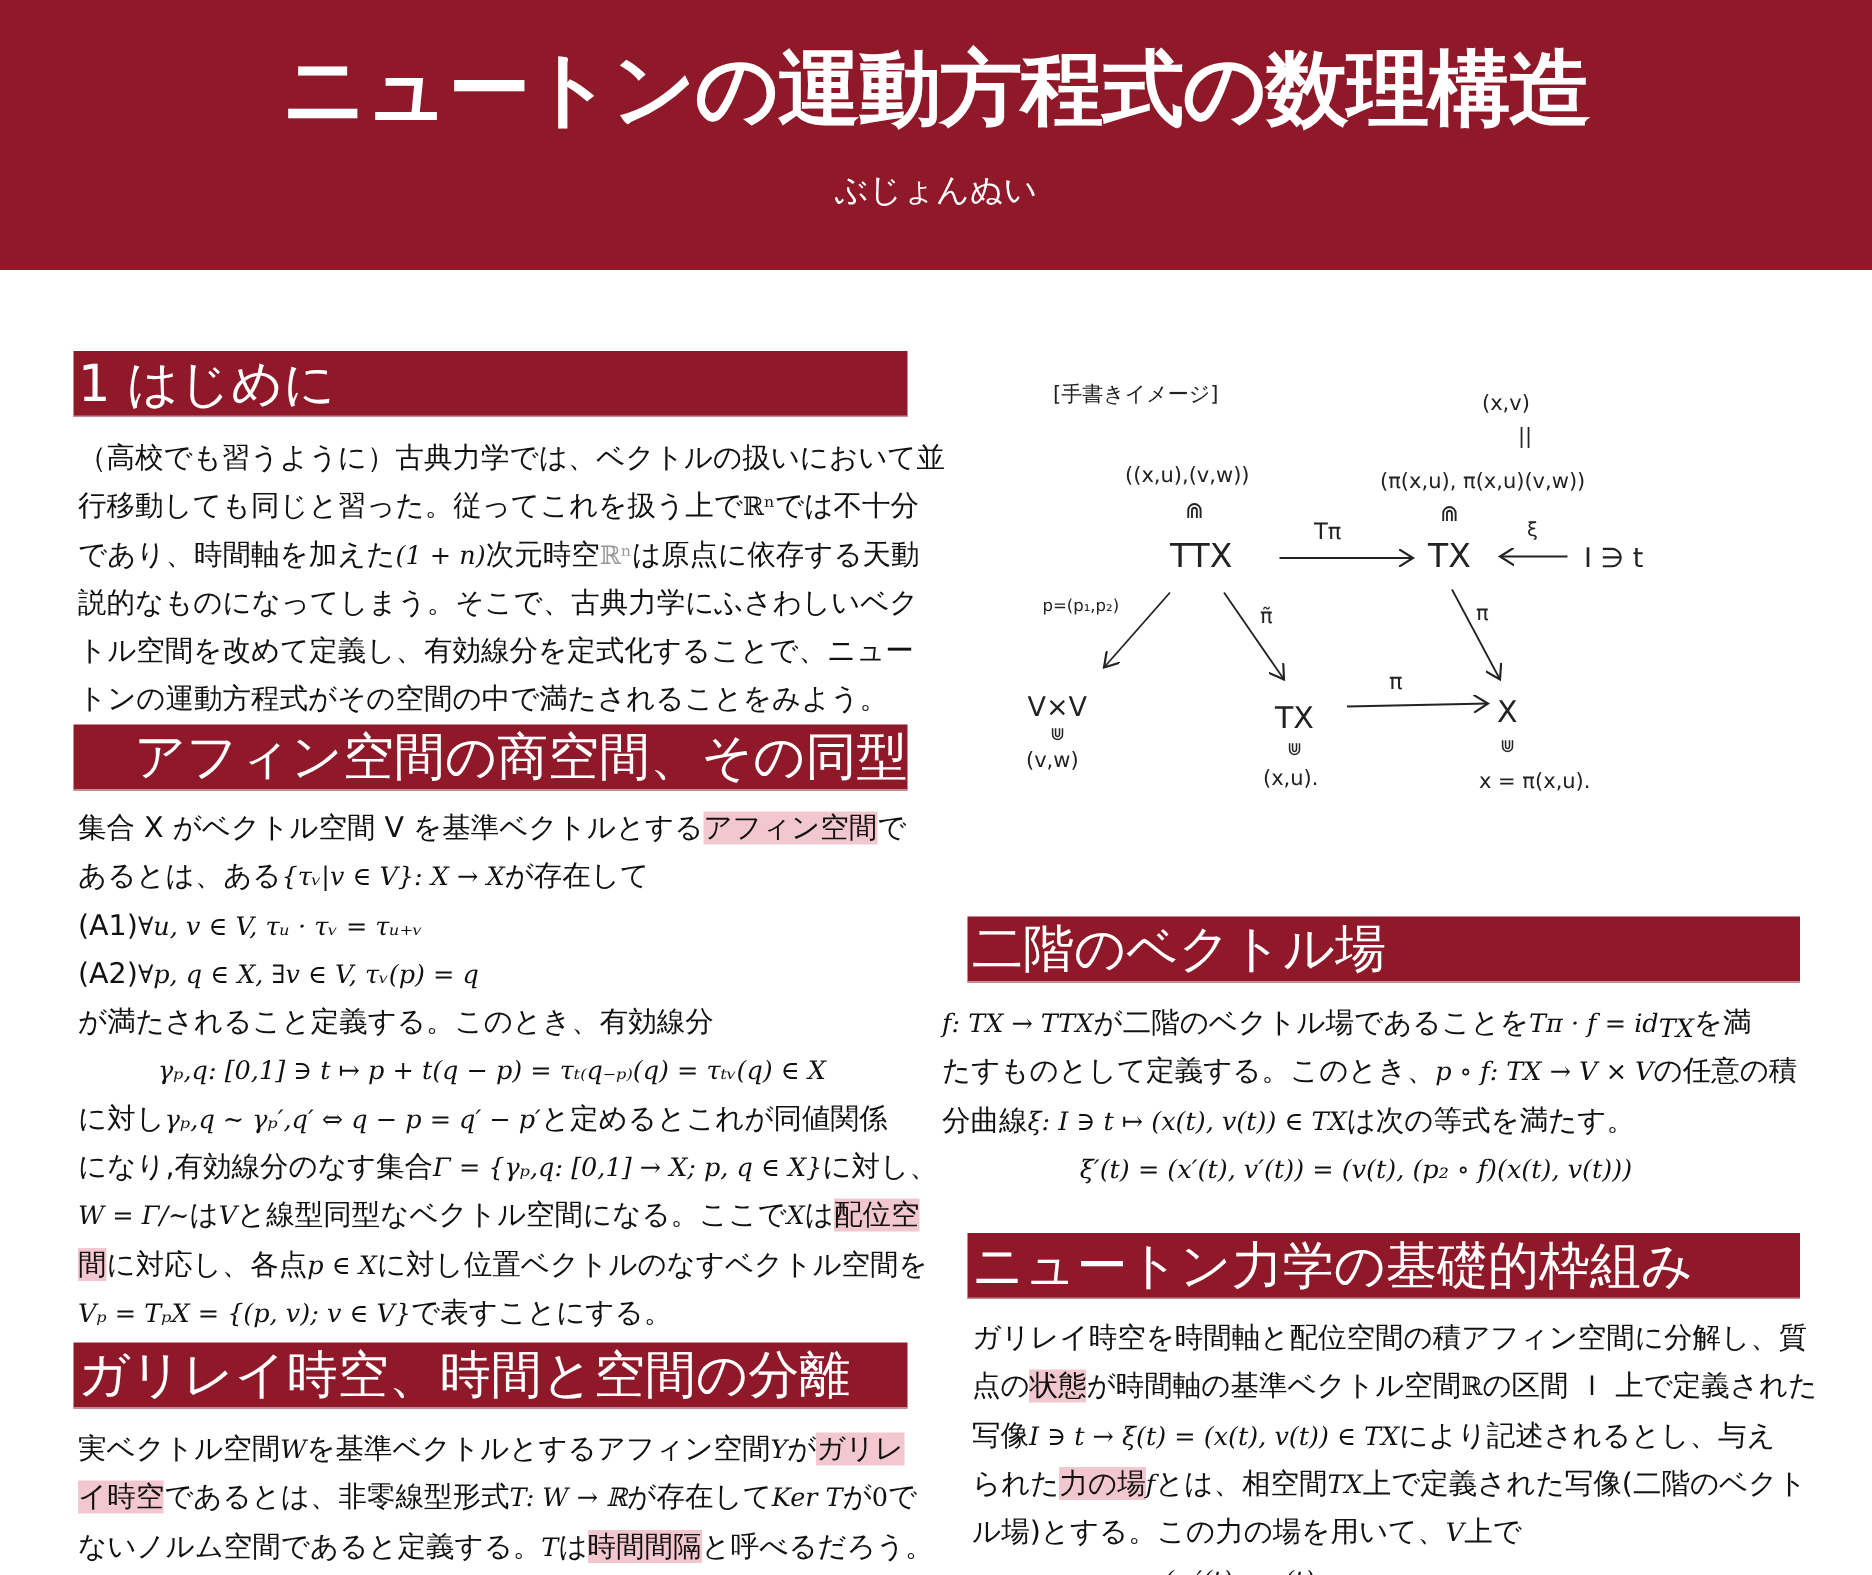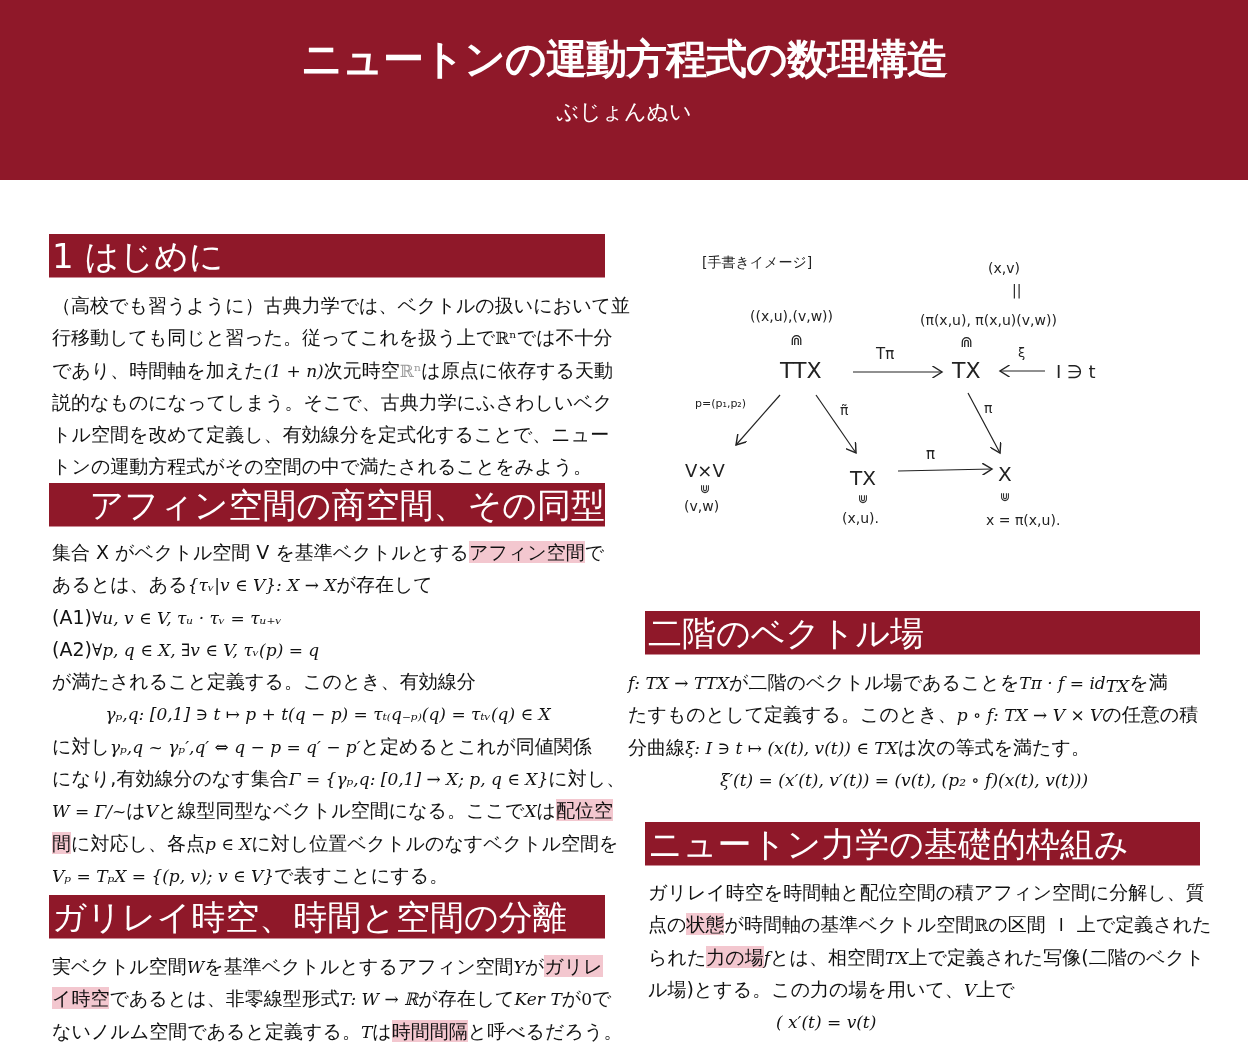--- a/index.html
+++ b/index.html
@@ -5,24 +5,24 @@
   * { box-sizing: border-box; margin: 0; padding: 0; }
   html, body { width: 1248px; height: 1050px; overflow: hidden; background: #ffffff; }
   body { font-family: "DejaVu Sans", "Liberation Sans", sans-serif; color: #111; position: relative; }
 
   .banner {
     position: absolute; left: 0; top: 0; width: 1248px; height: 180px;
     background: #8f1829; color: #fff; text-align: center;
   }
   .banner .title {
     position: absolute; left: 0; right: 0; top: 33px;
-    font-size: 41px; font-weight: bold; letter-spacing: -1px; line-height: 52px;
+    font-size: 55px; font-weight: bold; letter-spacing: -1px; line-height: 52px;
   }
   .banner .author {
-    position: absolute; left: 0; right: 0; top: 98px;
+    position: absolute; left: 0; right: 0; top: 114px;
     font-size: 22px; line-height: 28px;
   }
 
   .sec-head {
     position: absolute; height: 44px; background: #8f1829; color: #fff;
     font-size: 34px; line-height: 44px; padding-left: 3px; white-space: nowrap;
     border-bottom: 1px solid #c98a94;
   }
   .para {
     position: absolute; font-size: 19px; line-height: 32.3px; color: #111;
@@ -128,17 +128,18 @@
     <span class="line"><span class="math">f: TX → TTX</span><span>が二階のベクトル場であることを</span><span class="math">Tπ · f = id</span><sub class="math">TX</sub><span>を満</span></span>
     <span class="line"><span>たすものとして定義する。このとき、</span><span class="math">p ∘ f: TX → V × V</span><span>の任意の積</span></span>
     <span class="line"><span>分曲線</span><span class="math">ξ: I ∋ t ↦ (x(t), v(t)) ∈ TX</span><span>は次の等式を満たす。</span></span>
     <span class="line center"><span class="math">ξ′(t) = (x′(t), v′(t)) = (v(t), (p₂ ∘ f)(x(t), v(t)))</span></span>
   </div>
 
   <div class="sec-head" style="left:645px; top:822px; width:555px;">ニュートン力学の基礎的枠組み</div>
   <div class="para" style="left:648px; top:876px; width:552px;">
     <span class="line">ガリレイ時空を時間軸と配位空間の積アフィン空間に分解し、質</span>
     <span class="line"><span>点の</span><span class="hl">状態</span><span>が時間軸の基準ベクトル空間</span><span class="mup">ℝ</span><span>の区間 Ｉ 上で定義された</span></span>
+    <span class="line"><span>写像</span><span class="math">I ∋ t → ξ(t) = (x(t), v(t)) ∈ TX</span><span>により記述されるとし、与え</span></span>
     <span class="line"><span>られた</span><span class="hl">力の場</span><span class="math">f</span><span>とは、相空間</span><span class="math">TX</span><span>上で定義された写像(二階のベクト</span></span>
     <span class="line"><span>ル場)とする。この力の場を用いて、</span><span class="math">V</span><span>上で</span></span>
     <span class="line" style="padding-left:128px;"><span class="math">(          x′(t) = v(t)</span></span>
   </div>
 </div>
 
 </body></html>

